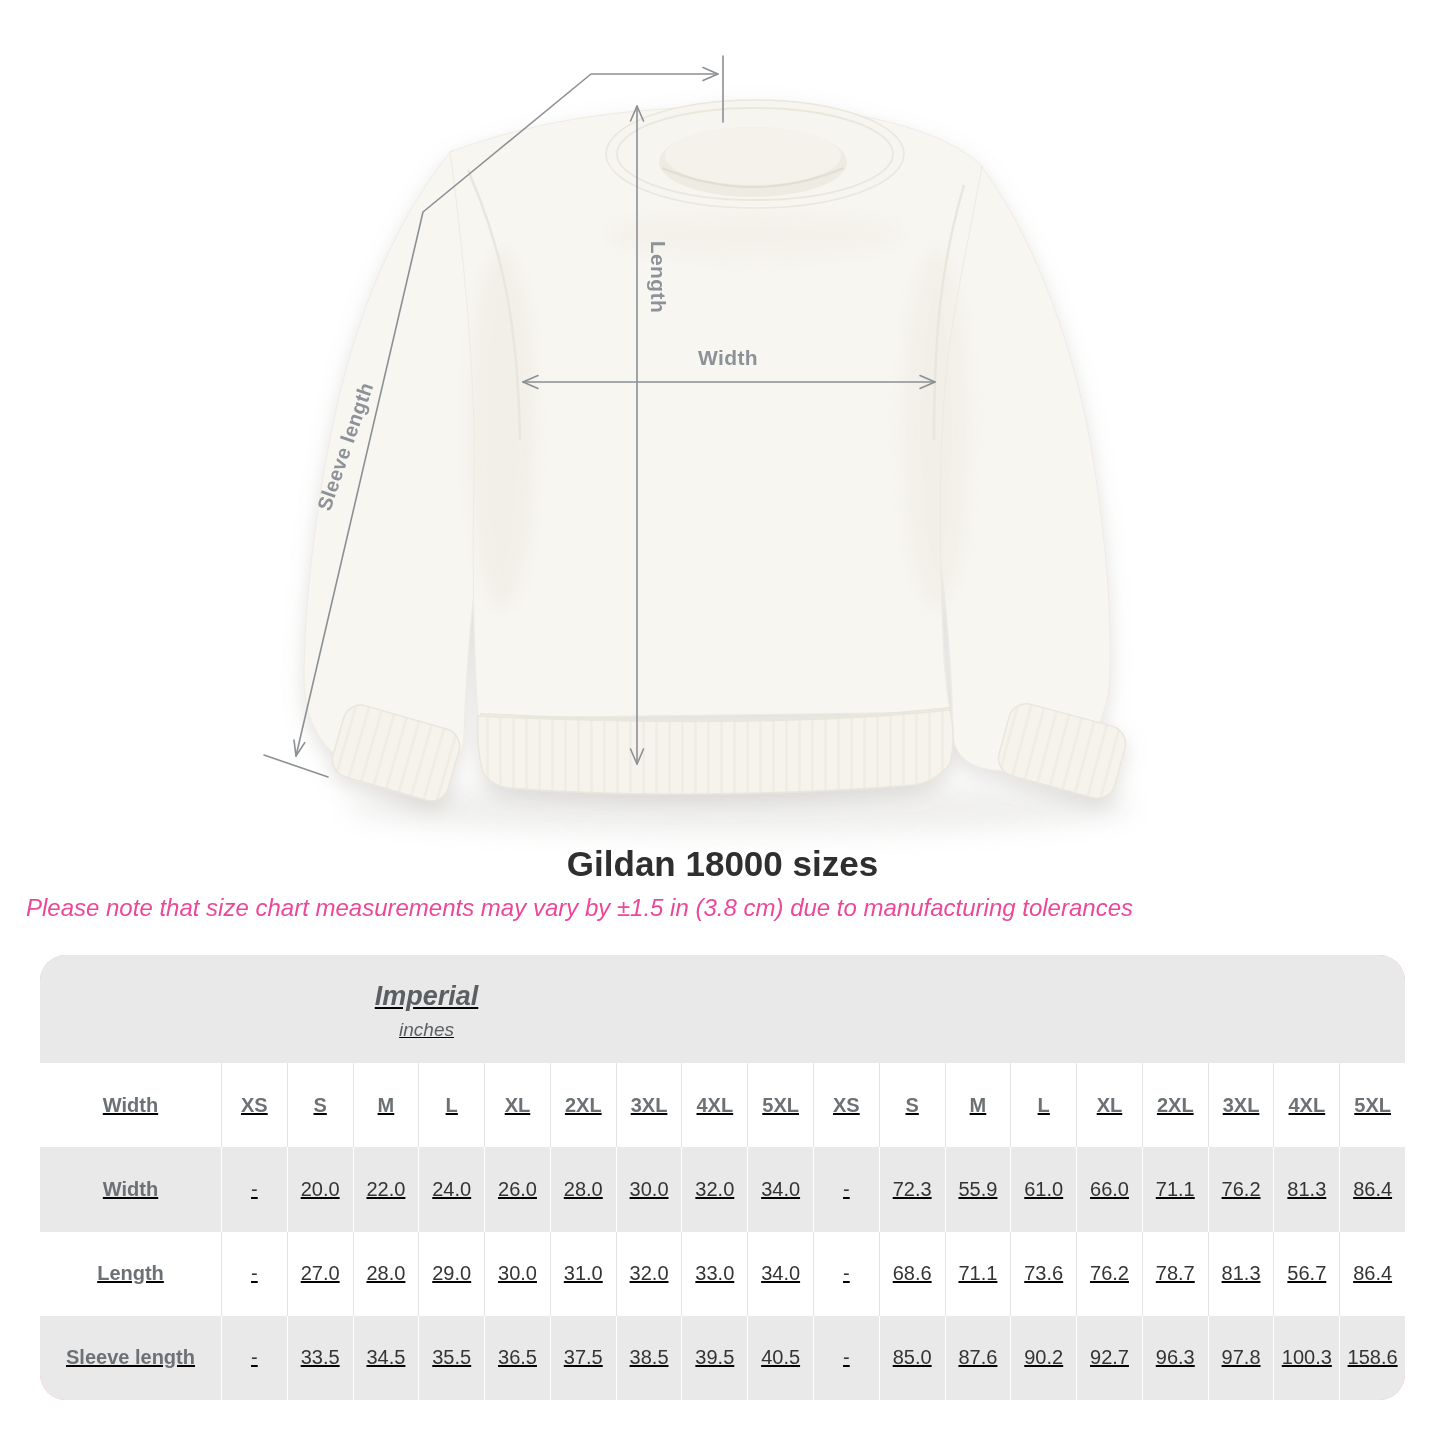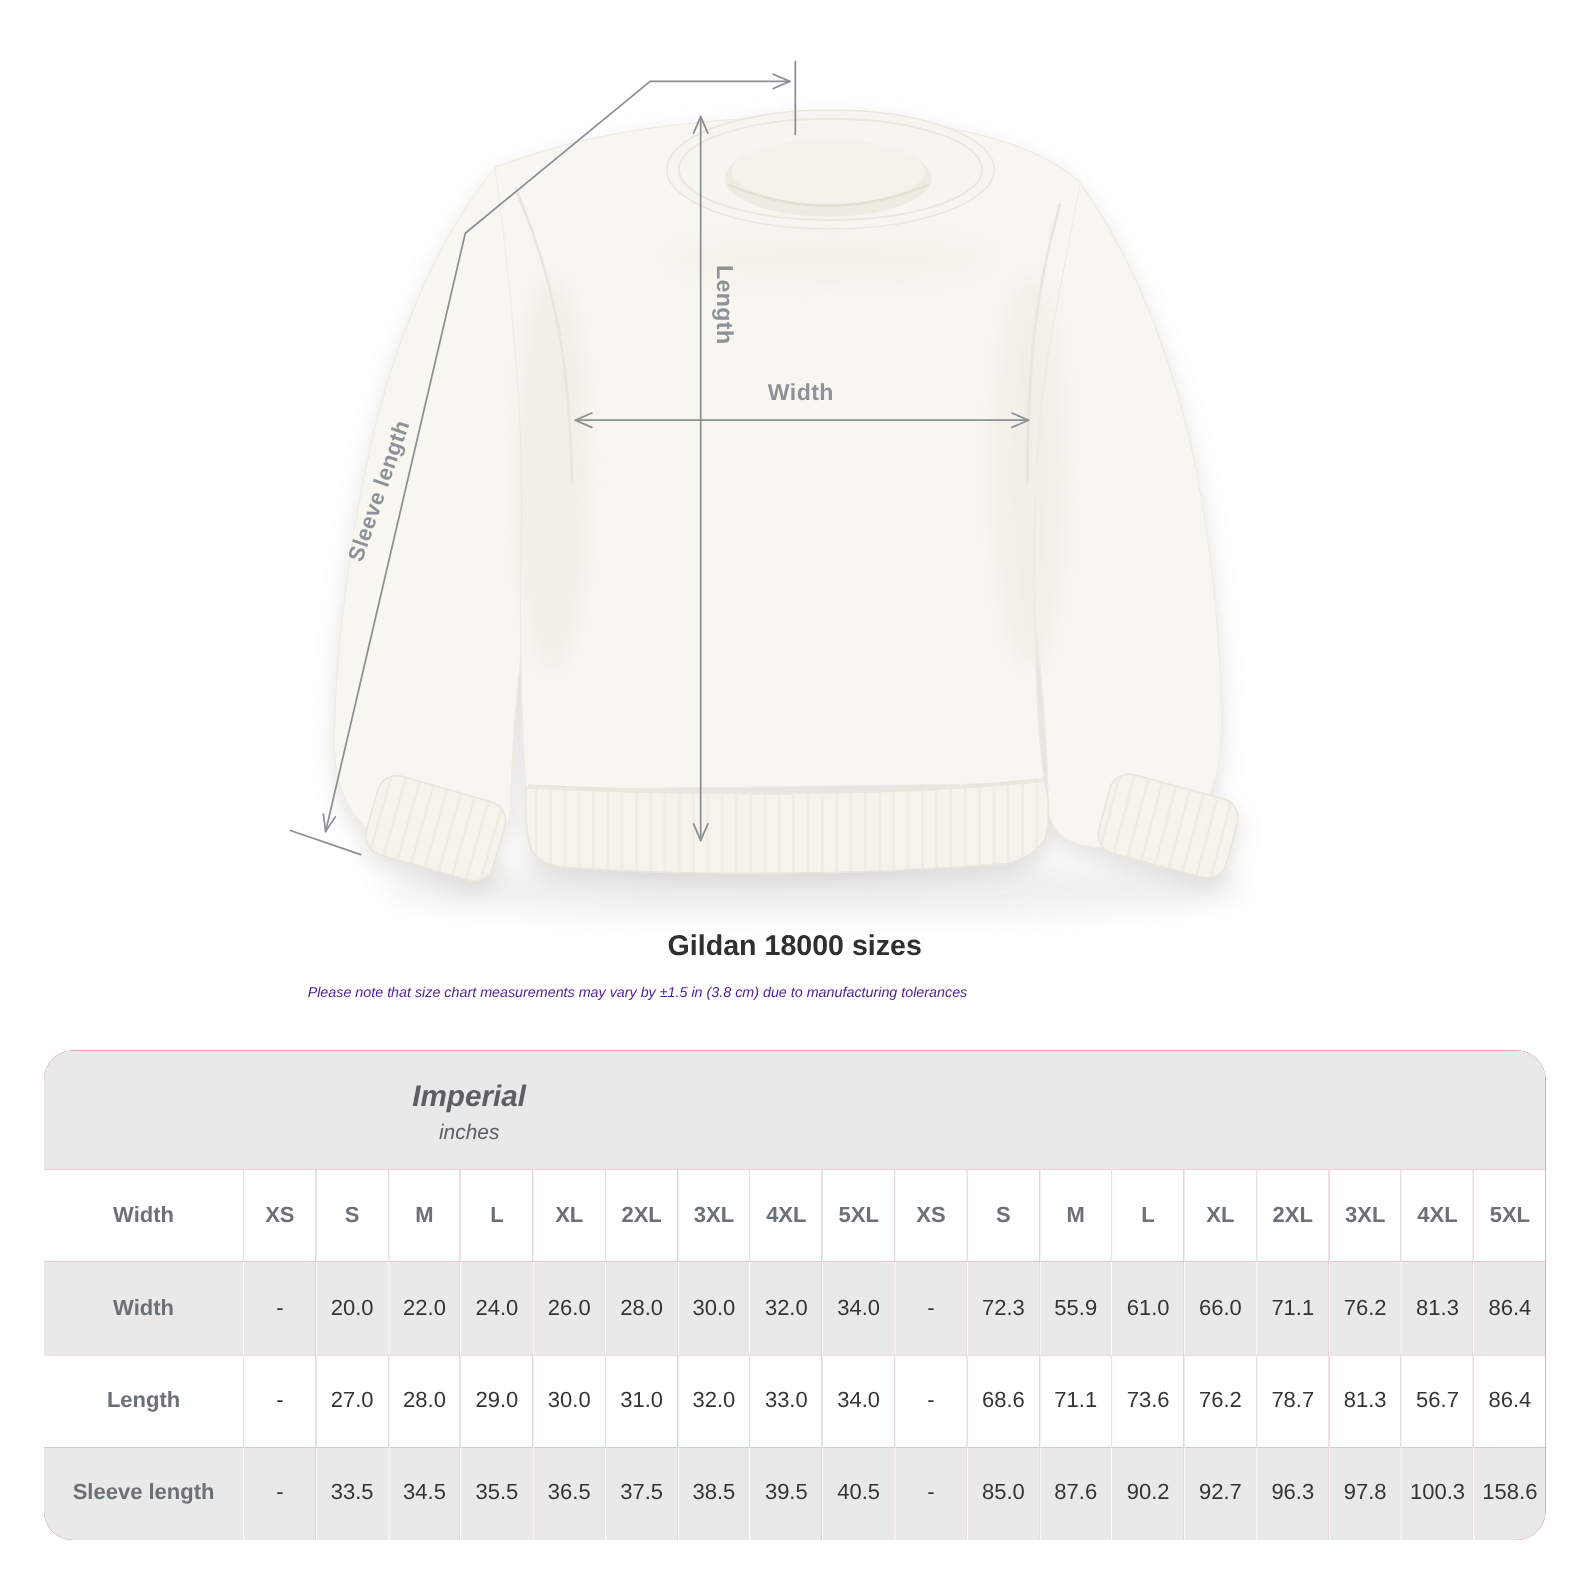--- a/index.html
+++ b/index.html
@@ -8,26 +8,26 @@
   
   .figure{position:absolute;left:0;top:0;width:1445px;height:940px;}
   .figure svg{position:absolute;left:0;top:0;}
   .anno-label{position:absolute;font-weight:700;color:#8c9298;letter-spacing:.4px;
               font-size:21px;text-align:center;white-space:nowrap;}
   .label-width{left:628px;top:346px;width:200px;}
   .label-length{left:592px;top:264px;width:130px;height:26px;transform:rotate(90deg);}
   .label-sleeve{left:262px;top:434px;width:170px;height:26px;transform:rotate(-71deg);font-size:20px;}
   
   .page-title{position:absolute;left:0;top:844px;width:1445px;text-align:center;
-              font-size:26px;font-weight:700;color:#2f2f2f;}
+              font-size:35px;font-weight:700;color:#2f2f2f;}
   .page-note{position:absolute;left:0;top:894px;width:1159px;text-align:center;
-             font-style:italic;font-size:13px;color:#4c1d95;}
+             font-style:italic;font-size:24px;color:#ec4899;}
   
   .size-table{position:absolute;left:40px;top:955px;width:1365px;height:445px;
-              border-radius:26px;overflow:hidden;background:#be185d;}
+              border-radius:26px;overflow:hidden;background:#fca5a5;text-decoration:underline;}
   .band{height:108px;background:#e9e9e9;display:grid;grid-template-columns:773px 592px;}
   .band-half{display:flex;flex-direction:column;align-items:center;justify-content:center;
              padding-top:4px;gap:7px;}
   .band-title{font-size:27px;font-weight:700;font-style:italic;color:#5a5f63;}
   .band-unit{font-size:19px;font-style:italic;color:#5a5f63;text-align:center;}
   .size-grid{display:grid;grid-template-columns:181px repeat(18,1fr);grid-auto-rows:84.25px;}
   .cell{display:flex;align-items:center;justify-content:center;background:#ffffff;}
   .cell.head,.cell.rowlabel{font-weight:700;color:#6b7175;font-size:20px;}
   .cell.val{font-size:20px;color:#343434;}
   .cell.sep{border-left:1px solid #e3e3e3;}

